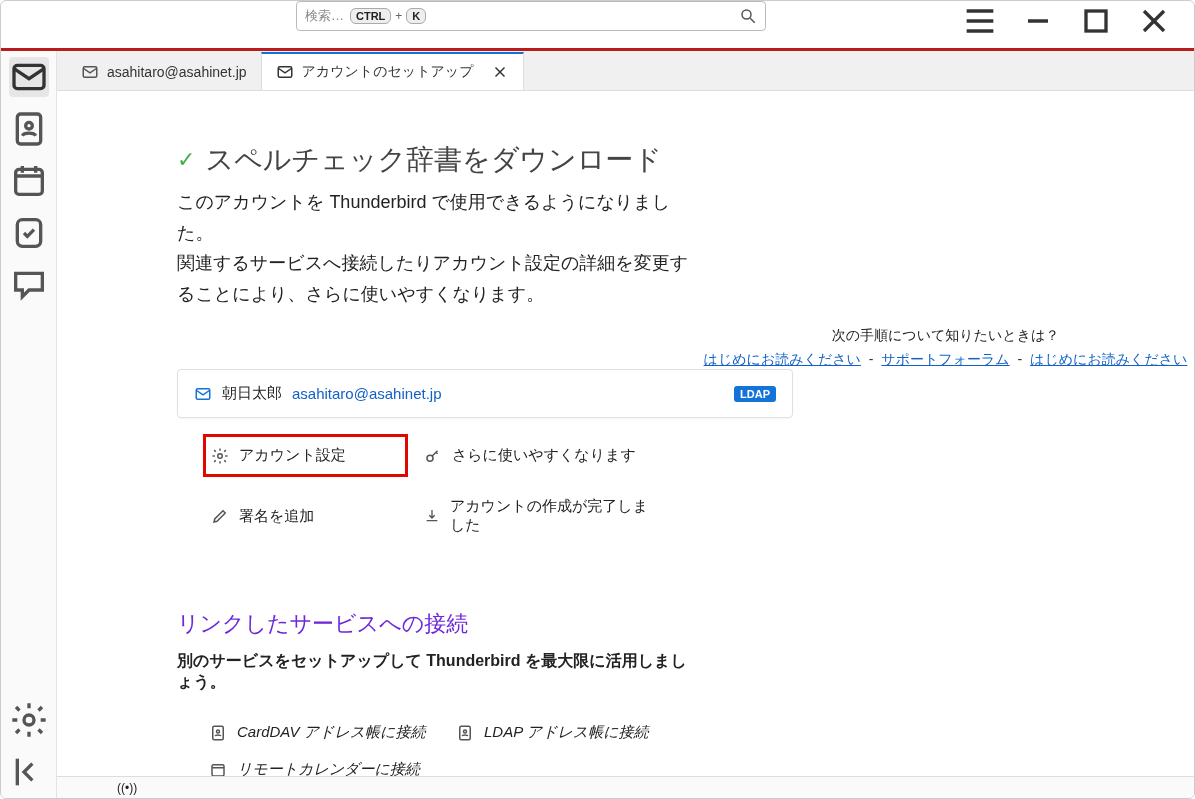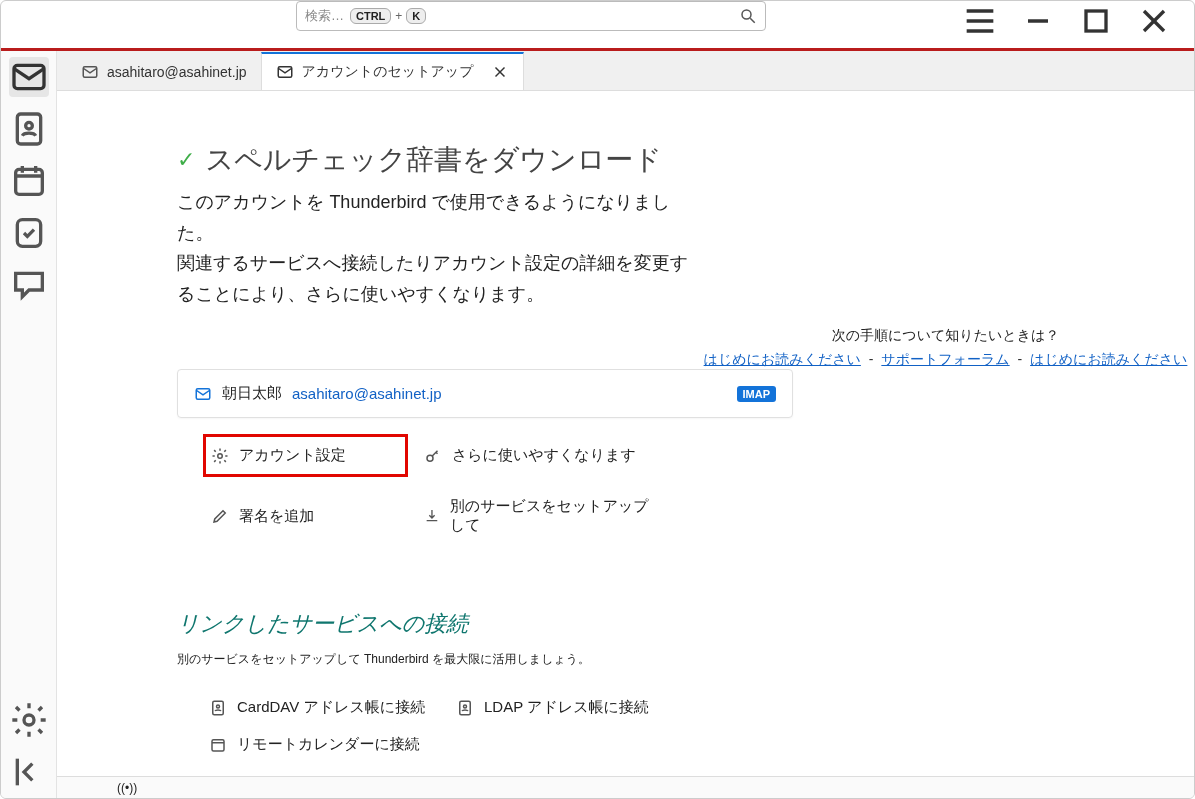--- a/index.html
+++ b/index.html
@@ -162,34 +162,33 @@
   cursor:pointer;
 }
 .action-item.highlighted {
   outline: 3px solid #e10600;
   outline-offset: -1px;
 }
 h2.section {
   margin-top: 64px;
   font-size: 22px;
   font-weight: 400;
-  color:#0f766e;
-  font-style:italic;
-}
-.section-desc { margin-top: 12px; font-size: 12px; }
+  color:#6d28d9;
+}
+.section-desc { margin-top: 12px; font-size: 16px; font-weight: bold; }
 .services-grid {
   margin-top: 30px;
   display: grid;
   grid-template-columns: 1fr 1fr;
   column-gap: 16px;
   row-gap: 18px;
   padding-left: 32px;
   width: 510px;
 }
-.service-item { display:flex; align-items:center; gap:10px; font-size:15px; }
+.service-item { display:flex; align-items:center; gap:10px; font-size:15px;font-style:italic; }
 .done-btn-wrap { margin-top: 50px; padding-left: 200px; }
 .done-btn {
   background:#1373d9;
   color:#fff;
   border:none;
   padding: 10px 28px;
   font-size:15px;
   border-radius:4px;
   cursor:pointer;
 }
@@ -341,21 +340,21 @@
 
         <div class="account-card">
           <span class="icon" style="color:#1373d9">
             <svg viewBox="0 0 24 24" fill="none" stroke="#1373d9" stroke-width="2">
                 <rect x="3" y="5" width="18" height="14" rx="2"></rect>
                 <path d="M3 7l9 6 9-6"></path>
               </svg>
           </span>
           <span class="name">朝日太郎</span>
           <span class="email">asahitaro@asahinet.jp</span>
-          <span class="imap-badge">IMAP</span>
+          <span class="imap-badge">LDAP</span>
         </div>
 
         <div class="action-grid">
           <div class="action-item highlighted">
             <span class="icon">
               <svg viewBox="0 0 24 24" fill="none" stroke="#555" stroke-width="2">
                   <circle cx="12" cy="12" r="3"></circle>
                   <path d="M12 2v3M12 19v3M4.2 4.2l2.1 2.1M17.7 17.7l2.1 2.1M2 12h3M19 12h3M4.2 19.8l2.1-2.1M17.7 6.3l2.1-2.1"></path>
                 </svg>
             </span>
@@ -377,21 +376,21 @@
                 </svg>
             </span>
             <span>署名を追加</span>
           </div>
           <div class="action-item">
             <span class="icon">
               <svg viewBox="0 0 24 24" fill="none" stroke="#555" stroke-width="2">
                   <path d="M12 3v12M8 11l4 4 4-4M4 19h16"></path>
                 </svg>
             </span>
-            <span>別のサービスをセットアップして</span>
+            <span>アカウントの作成が完了しました</span>
           </div>
         </div>
 
         <h2 class="section">リンクしたサービスへの接続</h2>
         <div class="section-desc">別のサービスをセットアップして Thunderbird を最大限に活用しましょう。</div>
 
         <div class="services-grid">
           <div class="service-item">
             <span class="icon">
               <svg viewBox="0 0 24 24" fill="none" stroke="#555" stroke-width="2">

